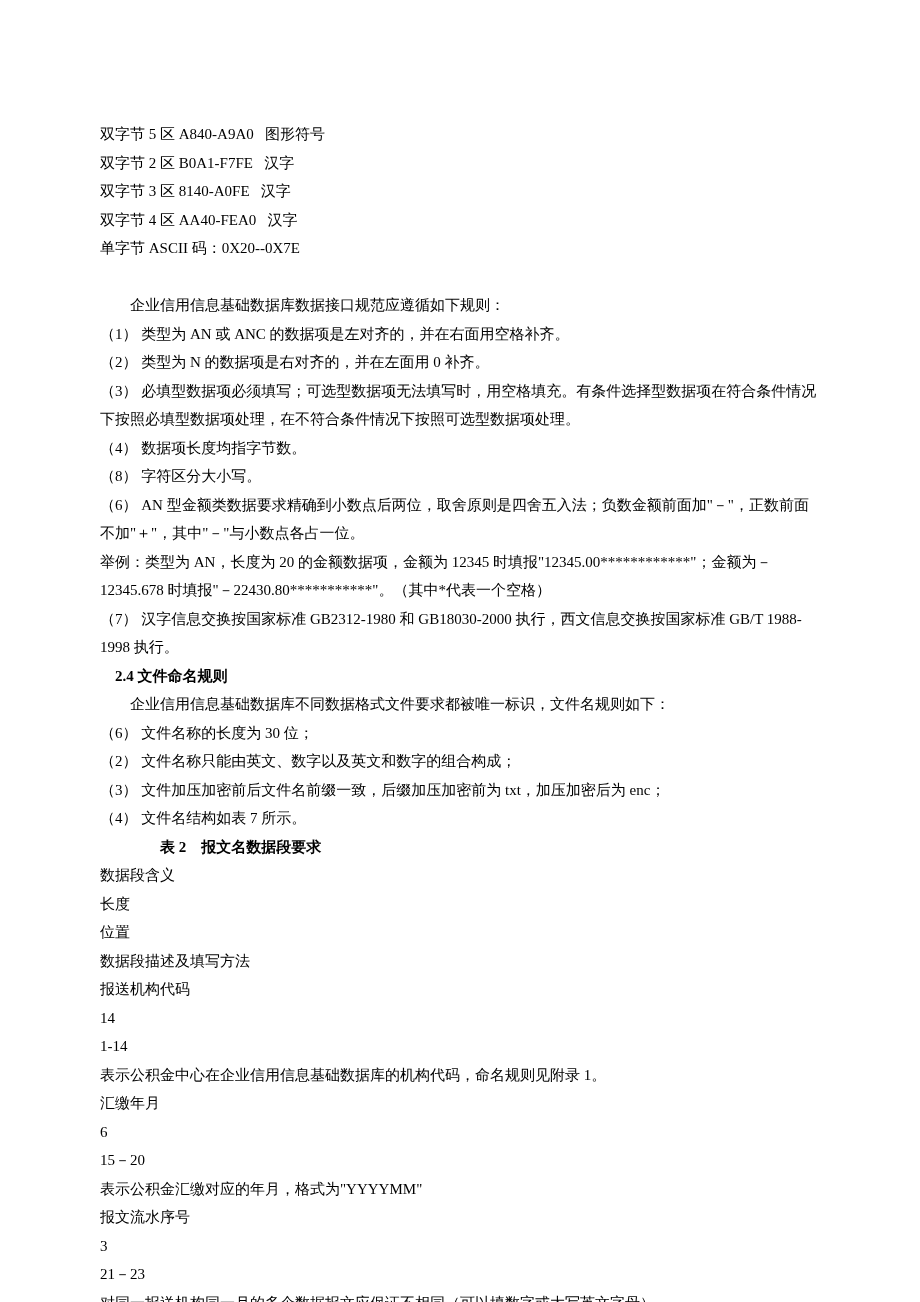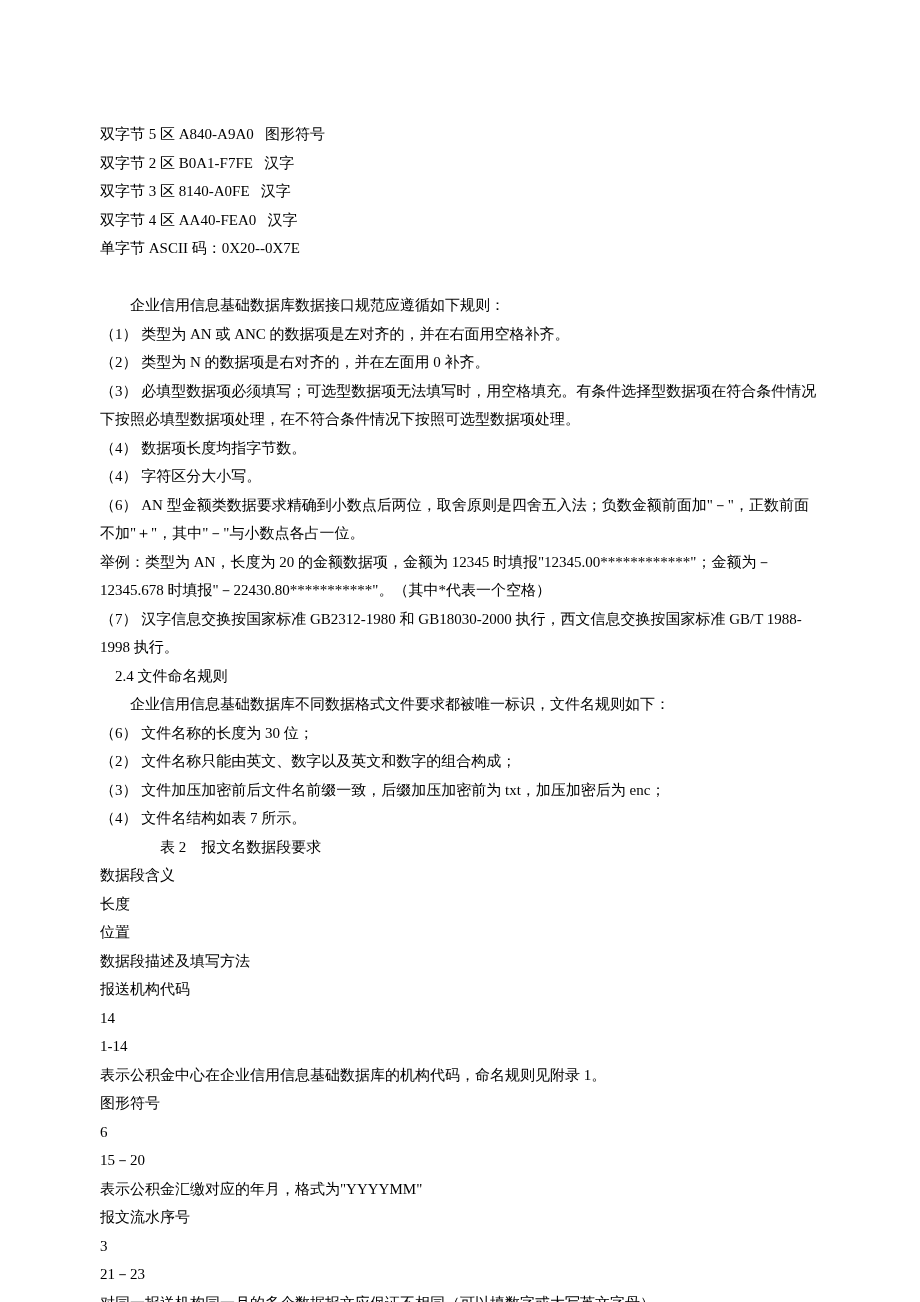--- a/index.html
+++ b/index.html
@@ -20,55 +20,56 @@
       white-space: pre-wrap;
     }
     .para {
       margin: 0;
     }
     .indent {
       text-indent: 2em;
     }
     .small-indent {
       text-indent: 1em;
+      font-weight: bold;
     }
   </style>
 </head>
 <body>
 
 <div class="para line">双字节 5 区 A840-A9A0   图形符号</div>
 <div class="para line">双字节 2 区 B0A1-F7FE   汉字</div>
 <div class="para line">双字节 3 区 8140-A0FE   汉字</div>
 <div class="para line">双字节 4 区 AA40-FEA0   汉字</div>
 <div class="para line">单字节 ASCII 码：0X20--0X7E</div>
 <div class="para line"> </div>
 <div class="para line indent">企业信用信息基础数据库数据接口规范应遵循如下规则：</div>
 <div class="para line">（1） 类型为 AN 或 ANC 的数据项是左对齐的，并在右面用空格补齐。</div>
 <div class="para line">（2） 类型为 N 的数据项是右对齐的，并在左面用 0 补齐。</div>
 <div class="para line">（3） 必填型数据项必须填写；可选型数据项无法填写时，用空格填充。有条件选择型数据项在符合条件情况下按照必填型数据项处理，在不符合条件情况下按照可选型数据项处理。</div>
 <div class="para line">（4） 数据项长度均指字节数。</div>
-<div class="para line">（4） 字符区分大小写。</div>
+<div class="para line">（8） 字符区分大小写。</div>
 <div class="para line">（6） AN 型金额类数据要求精确到小数点后两位，取舍原则是四舍五入法；负数金额前面加"－"，正数前面不加"＋"，其中"－"与小数点各占一位。</div>
 <div class="para line">举例：类型为 AN，长度为 20 的金额数据项，金额为 12345 时填报"12345.00************"；金额为－12345.678 时填报"－22430.80***********"。（其中*代表一个空格）</div>
 <div class="para line">（7） 汉字信息交换按国家标准 GB2312-1980 和 GB18030-2000 执行，西文信息交换按国家标准 GB/T 1988-1998 执行。</div>
 <div class="para line small-indent">2.4 文件命名规则</div>
 <div class="para line indent">企业信用信息基础数据库不同数据格式文件要求都被唯一标识，文件名规则如下：</div>
 <div class="para line">（6） 文件名称的长度为 30 位；</div>
 <div class="para line">（2） 文件名称只能由英文、数字以及英文和数字的组合构成；</div>
 <div class="para line">（3） 文件加压加密前后文件名前缀一致，后缀加压加密前为 txt，加压加密后为 enc；</div>
 <div class="para line">（4） 文件名结构如表 7 所示。</div>
-<div class="para line" style="text-indent:4em;">表 2　报文名数据段要求</div>
+<div class="para line" style="text-indent:4em;font-weight:bold;">表 2　报文名数据段要求</div>
 <div class="para line">数据段含义</div>
 <div class="para line">长度</div>
 <div class="para line">位置</div>
 <div class="para line">数据段描述及填写方法</div>
 <div class="para line">报送机构代码</div>
 <div class="para line">14</div>
 <div class="para line">1-14</div>
 <div class="para line">表示公积金中心在企业信用信息基础数据库的机构代码，命名规则见附录 1。</div>
-<div class="para line">图形符号</div>
+<div class="para line">汇缴年月</div>
 <div class="para line">6</div>
 <div class="para line">15－20</div>
 <div class="para line">表示公积金汇缴对应的年月，格式为"YYYYMM"</div>
 <div class="para line">报文流水序号</div>
 <div class="para line">3</div>
 <div class="para line">21－23</div>
 <div class="para line">对同一报送机构同一月的多个数据报文应保证不相同（可以填数字或大写英文字母）</div>
 
 </body></html>

